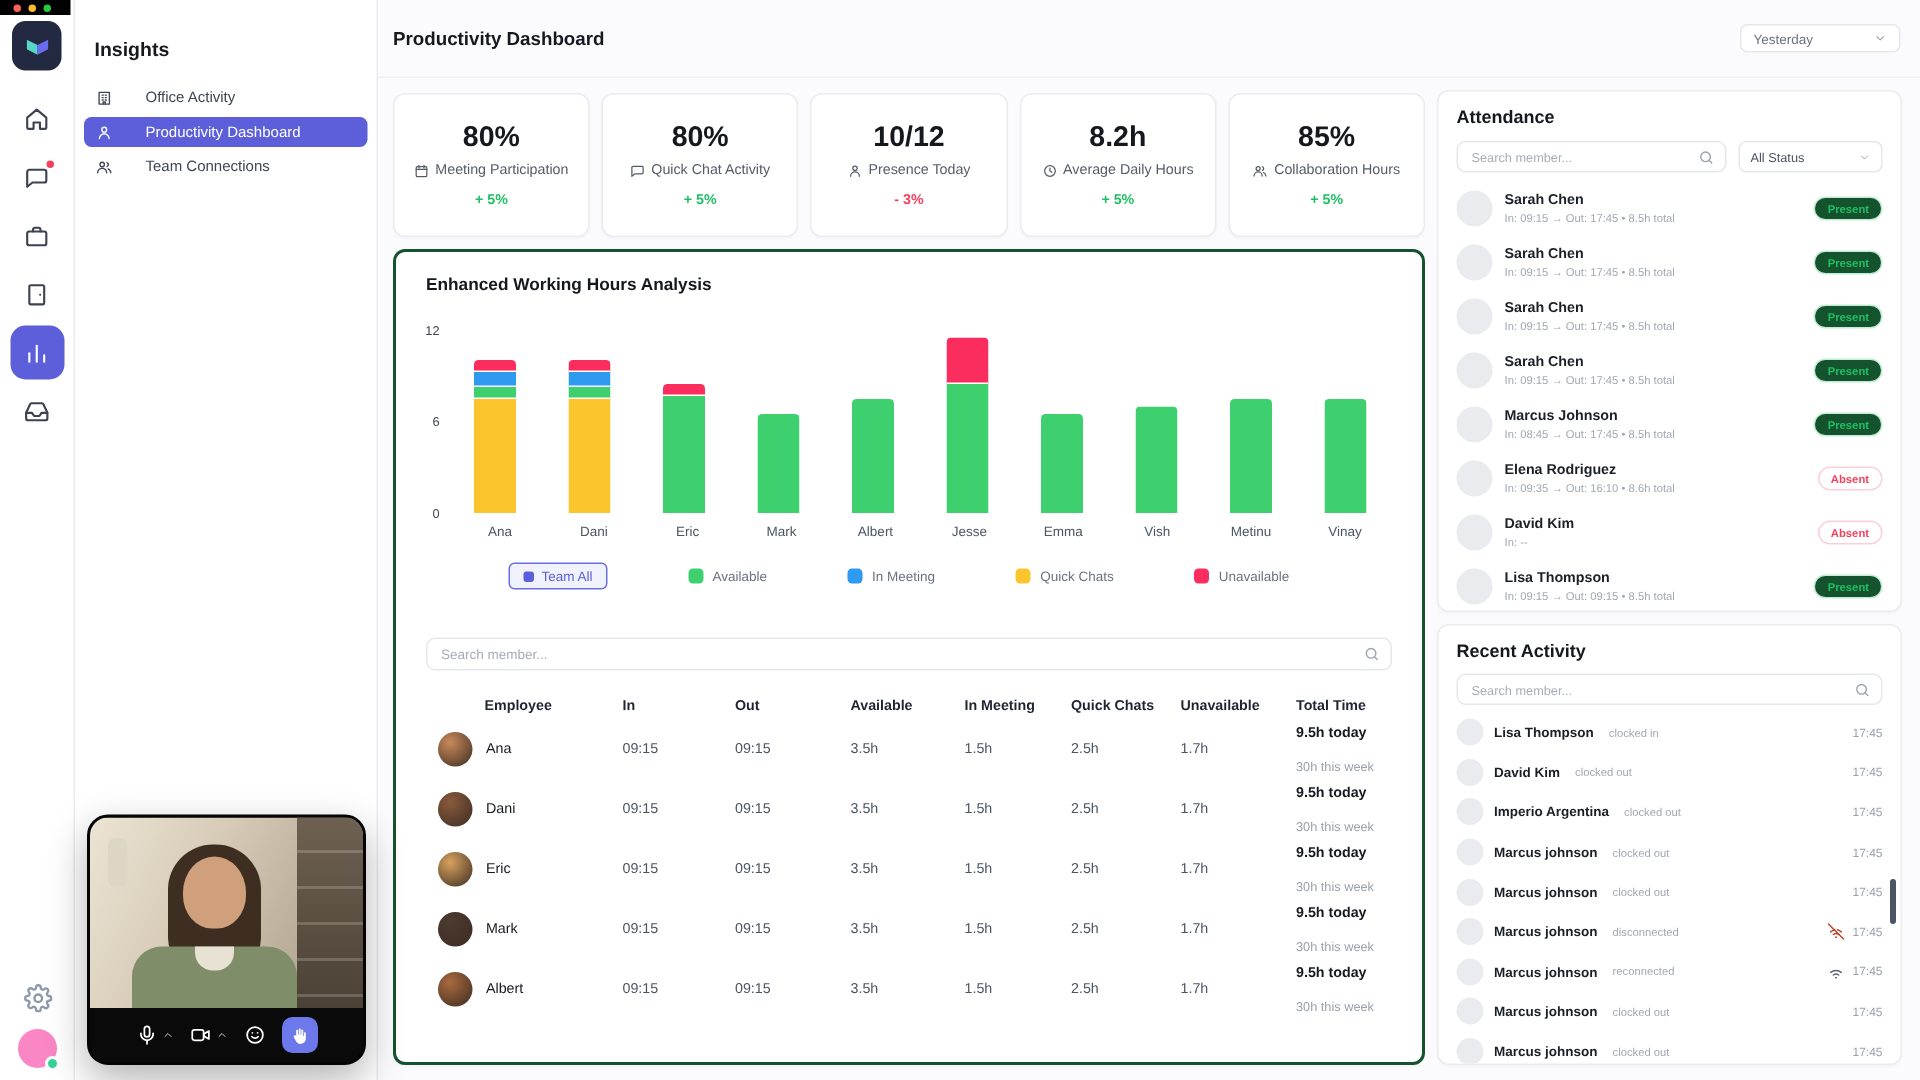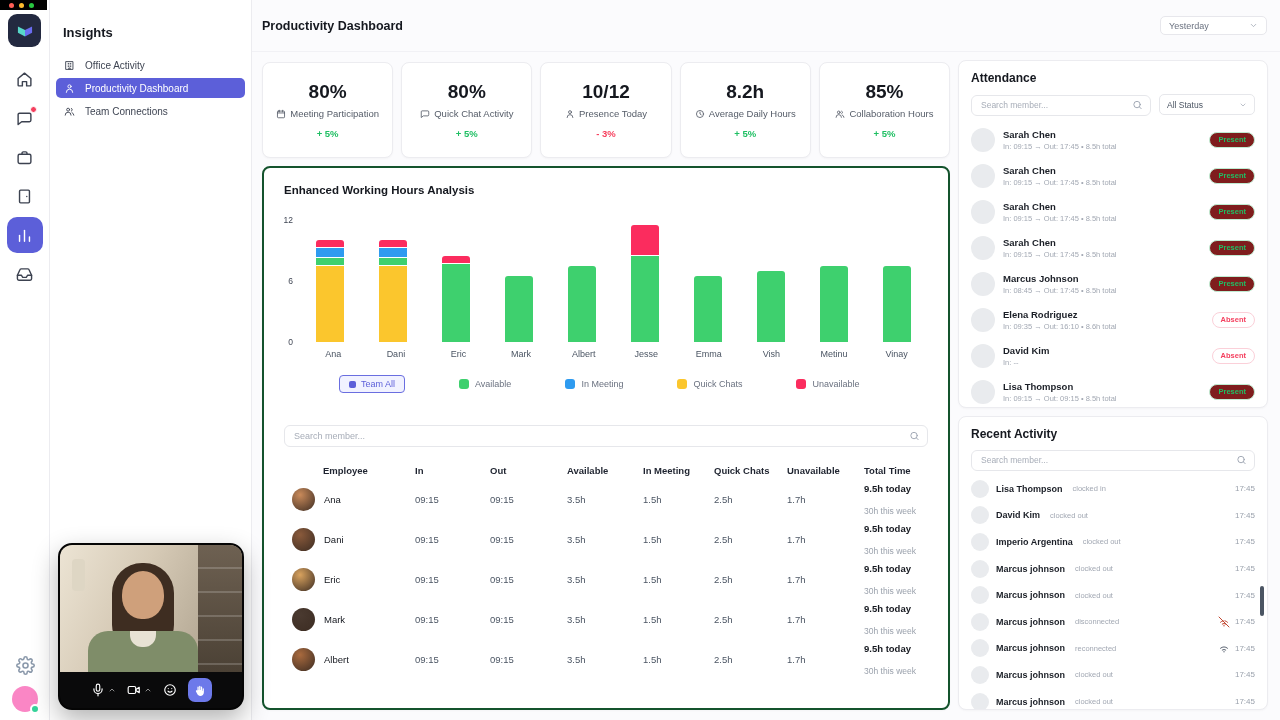--- a/index.html
+++ b/index.html
@@ -23,21 +23,21 @@
   .badge-dot{position:absolute;top:6px;right:6px;width:7px;height:7px;border-radius:50%;background:#f43f5e;border:1.5px solid #fff}
   .rail-bottom{position:absolute;bottom:8px;left:0;width:50px;display:flex;flex-direction:column;align-items:center;gap:11px}
   .gear{width:19px;height:19px;color:#8b99ab;cursor:pointer}
   .rail-avatar{width:26px;height:26px;border-radius:50%;background:#fa86c5;position:relative;cursor:pointer}
   .rail-avatar i{position:absolute;right:-2px;bottom:-2px;width:10px;height:10px;border-radius:50%;background:#34d399;border:2px solid #fff}
 
   
   .sidebar{position:absolute;left:50px;top:0;width:202px;height:720px;background:#fff;border-right:1px solid #ececf0;padding:25px 6px 0 6px;z-index:3}
   .sidebar-title{font-size:13px;font-weight:bold;padding-left:7px;color:#15181f}
   .side-nav{margin-top:15px;display:flex;flex-direction:column;gap:3px}
-  .side-item{height:20px;border-radius:5px;display:flex;align-items:center;gap:10px;padding:0 8px;font-size:10px;color:#3f4553;cursor:pointer}
+  .side-item{height:20px;border-radius:5px;display:flex;align-items:center;gap:22px;padding:0 8px;font-size:10px;color:#3f4553;cursor:pointer}
   .side-item .icon{width:11px;height:11px;flex:none}
   .side-item.active{background:#5c5fd9;color:#fff}
 
   
   .content{position:absolute;left:252px;top:0;right:0;bottom:0;background:#fbfbfd}
   .content-header{height:52px;border-bottom:1px solid #f1f1f5;display:flex;align-items:center;padding:0 13px 0 10px}
   .page-title{font-size:12.5px;font-weight:bold}
   .period-select{margin-left:auto;width:107px;height:19px;border:1px solid #e7e7ec;border-radius:5px;background:#fff;display:flex;align-items:center;padding:0 8px;font-size:9px;color:#6b7280;cursor:pointer}
   .period-select .icon{margin-left:auto;width:9px;height:9px;color:#9aa2af}
 
@@ -97,21 +97,21 @@
   .mini-search input{height:21px;font-size:8.5px}
   .status-select{width:96px;height:21px;border:1px solid #e6e7eb;border-radius:5px;display:flex;align-items:center;padding:0 7px;font-size:8.5px;color:#4b5563;background:#fff;cursor:pointer;flex:none}
   .status-select .icon{margin-left:auto;width:8px;height:8px;color:#9aa2af}
   .att-list{margin-top:6px}
   .att-row{height:36px;display:flex;align-items:center;gap:8px;cursor:pointer}
   .att-avatar{width:24px;height:24px;border-radius:50%;background:#e9ebee;flex:none}
   .att-info{flex:1;min-width:0}
   .att-name{font-size:9.5px;font-weight:bold;color:#1b1f27}
   .att-detail{font-size:7.5px;color:#a2a8b3;margin-top:2px;white-space:nowrap;overflow:hidden}
   .badge{font-size:7.5px;padding:2.5px 8px;border-radius:999px;font-weight:bold;flex:none}
-  .badge.present{color:#1fbf63;border:1px solid #bfecd2;background:#7f1d1d}
+  .badge.present{color:#1fbf63;border:1px solid #bfecd2;background:#14532d}
   .badge.absent{color:#f43f5e;border:1px solid #fbd0d9;background:#fff}
   .act-search{margin-top:8px}
   .act-list{margin-top:5px}
   .act-row{height:26.6px;display:flex;align-items:center;gap:7px;cursor:pointer}
   .act-avatar{width:18px;height:18px;border-radius:50%;background:#e9ebee;flex:none}
   .act-name{font-size:9px;font-weight:bold;color:#1b1f27}
   .act-action{font-size:7.5px;color:#a2a8b3;margin-left:3px}
   .act-right{margin-left:auto;display:flex;align-items:center;gap:5px}
   .act-time{font-size:8px;color:#9aa1ac}
   .wifi{width:12px;height:12px}

